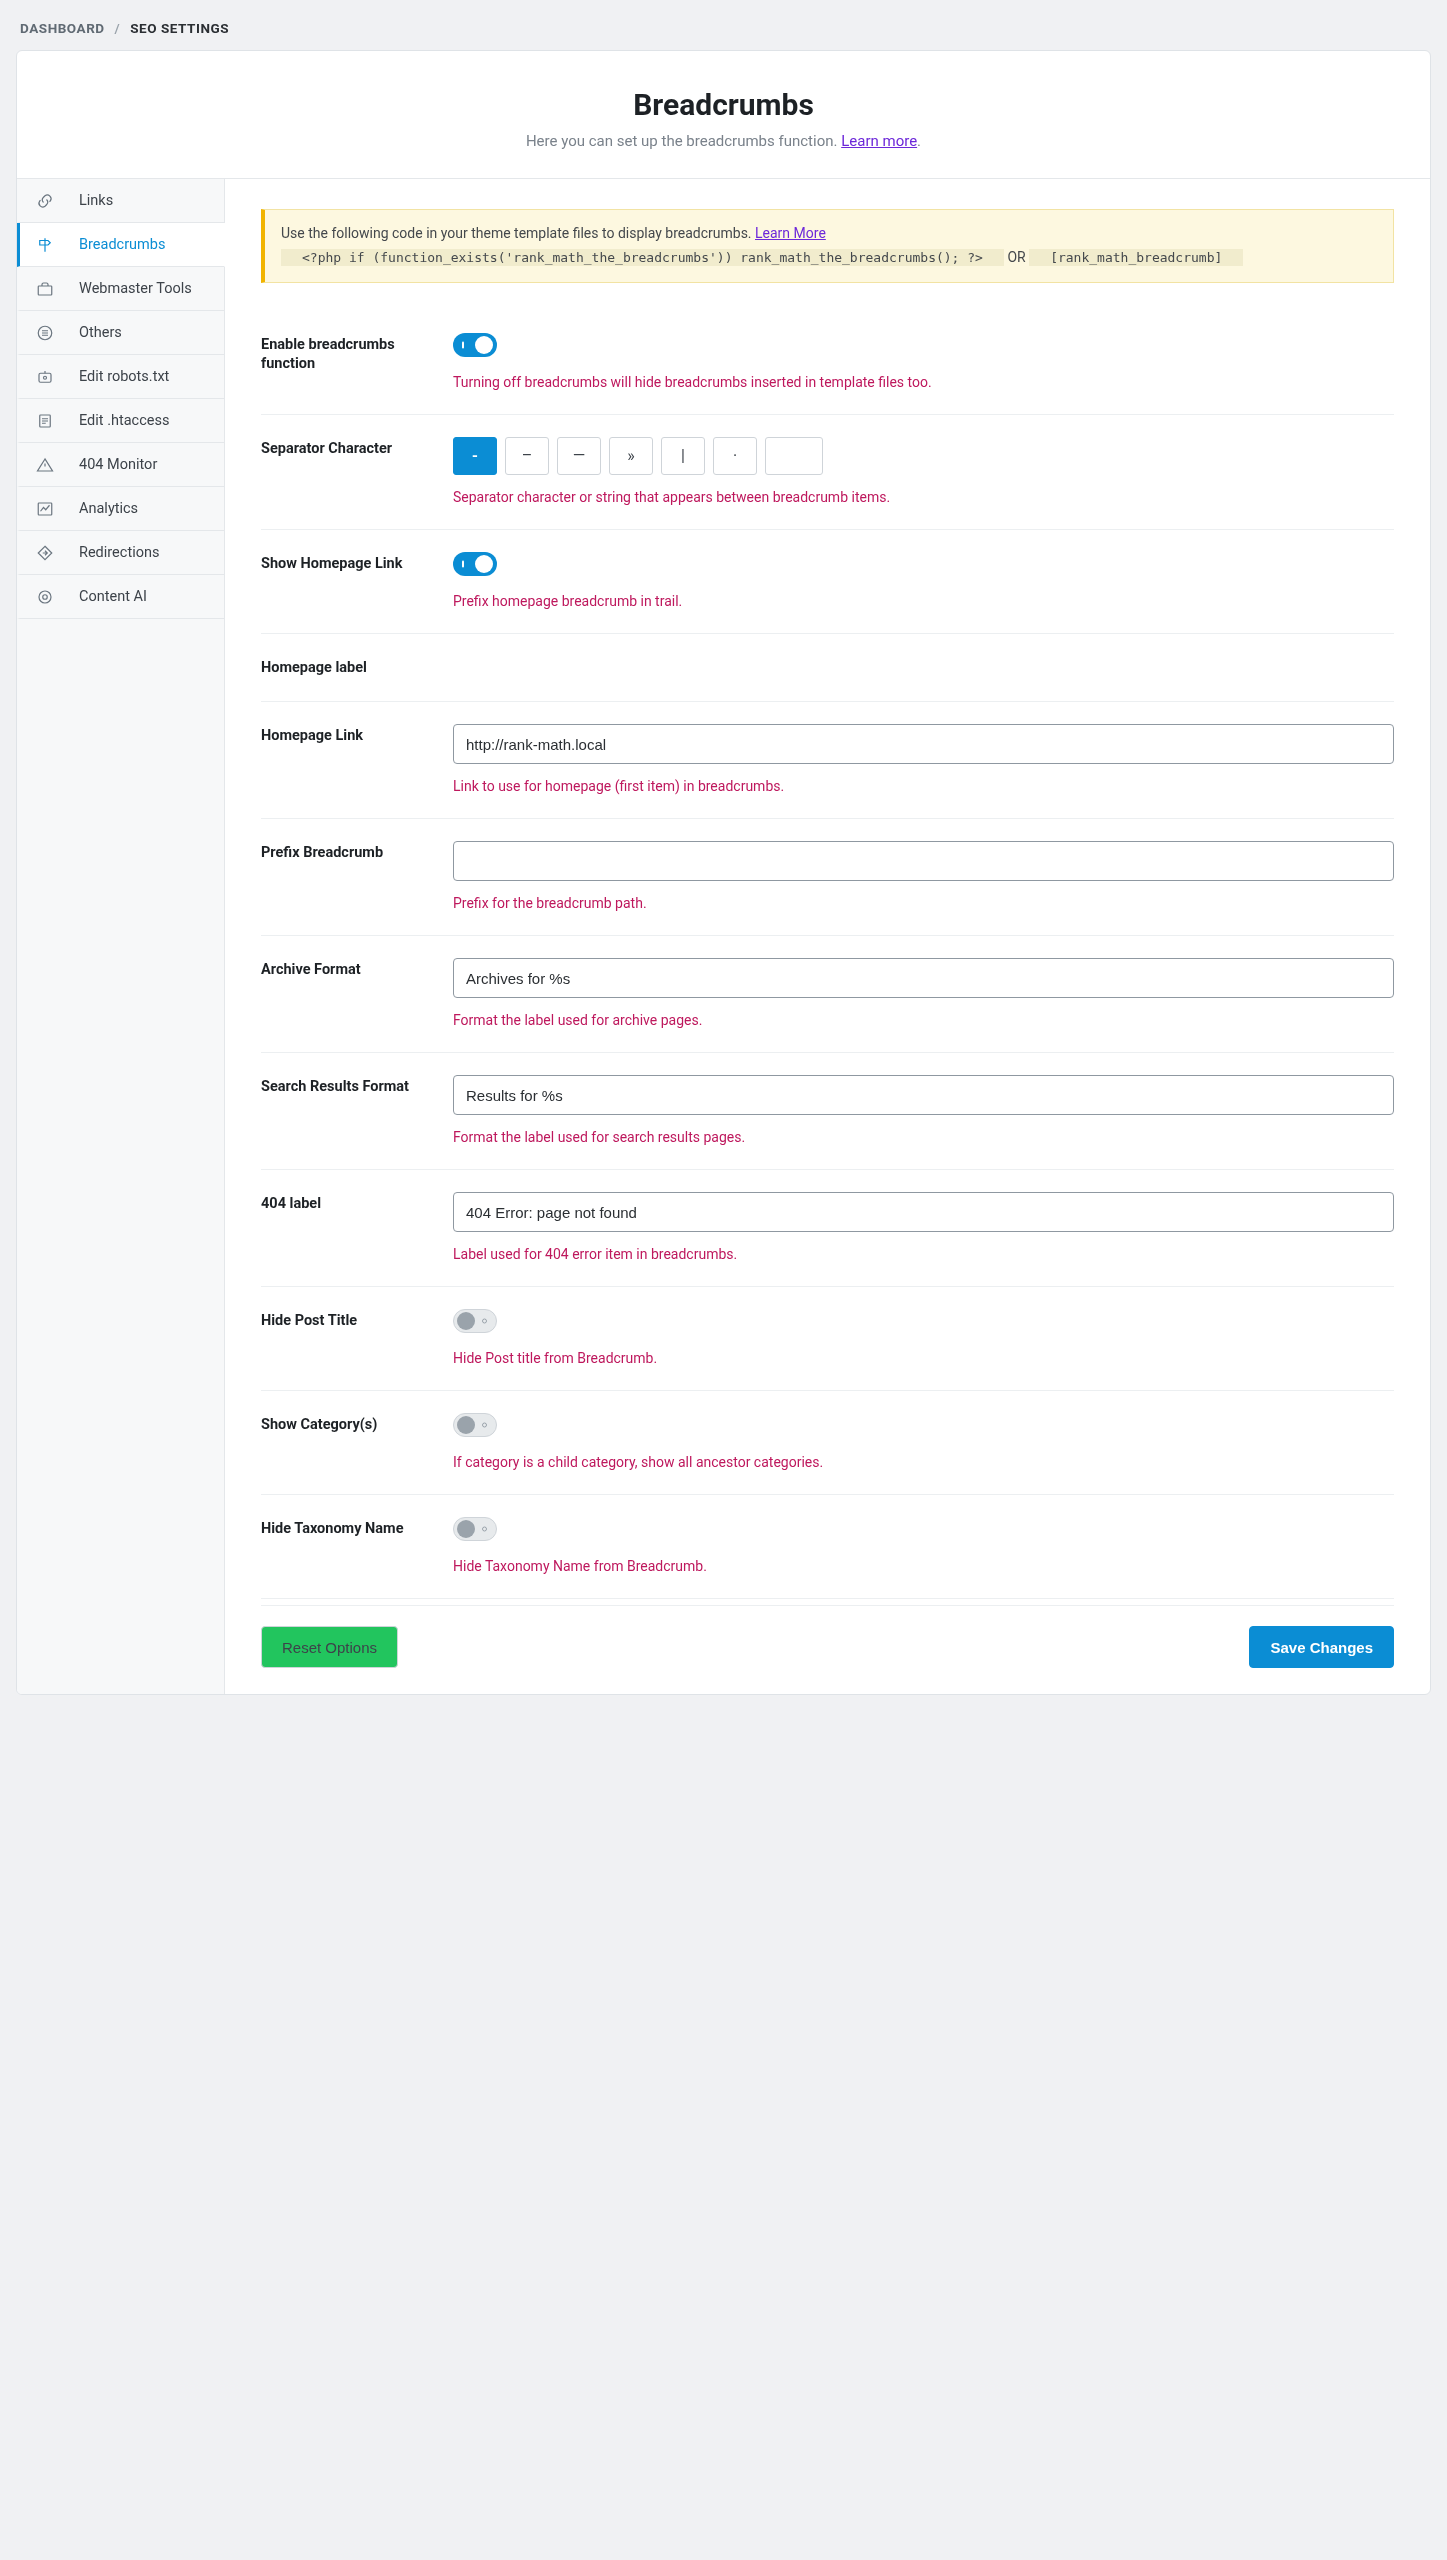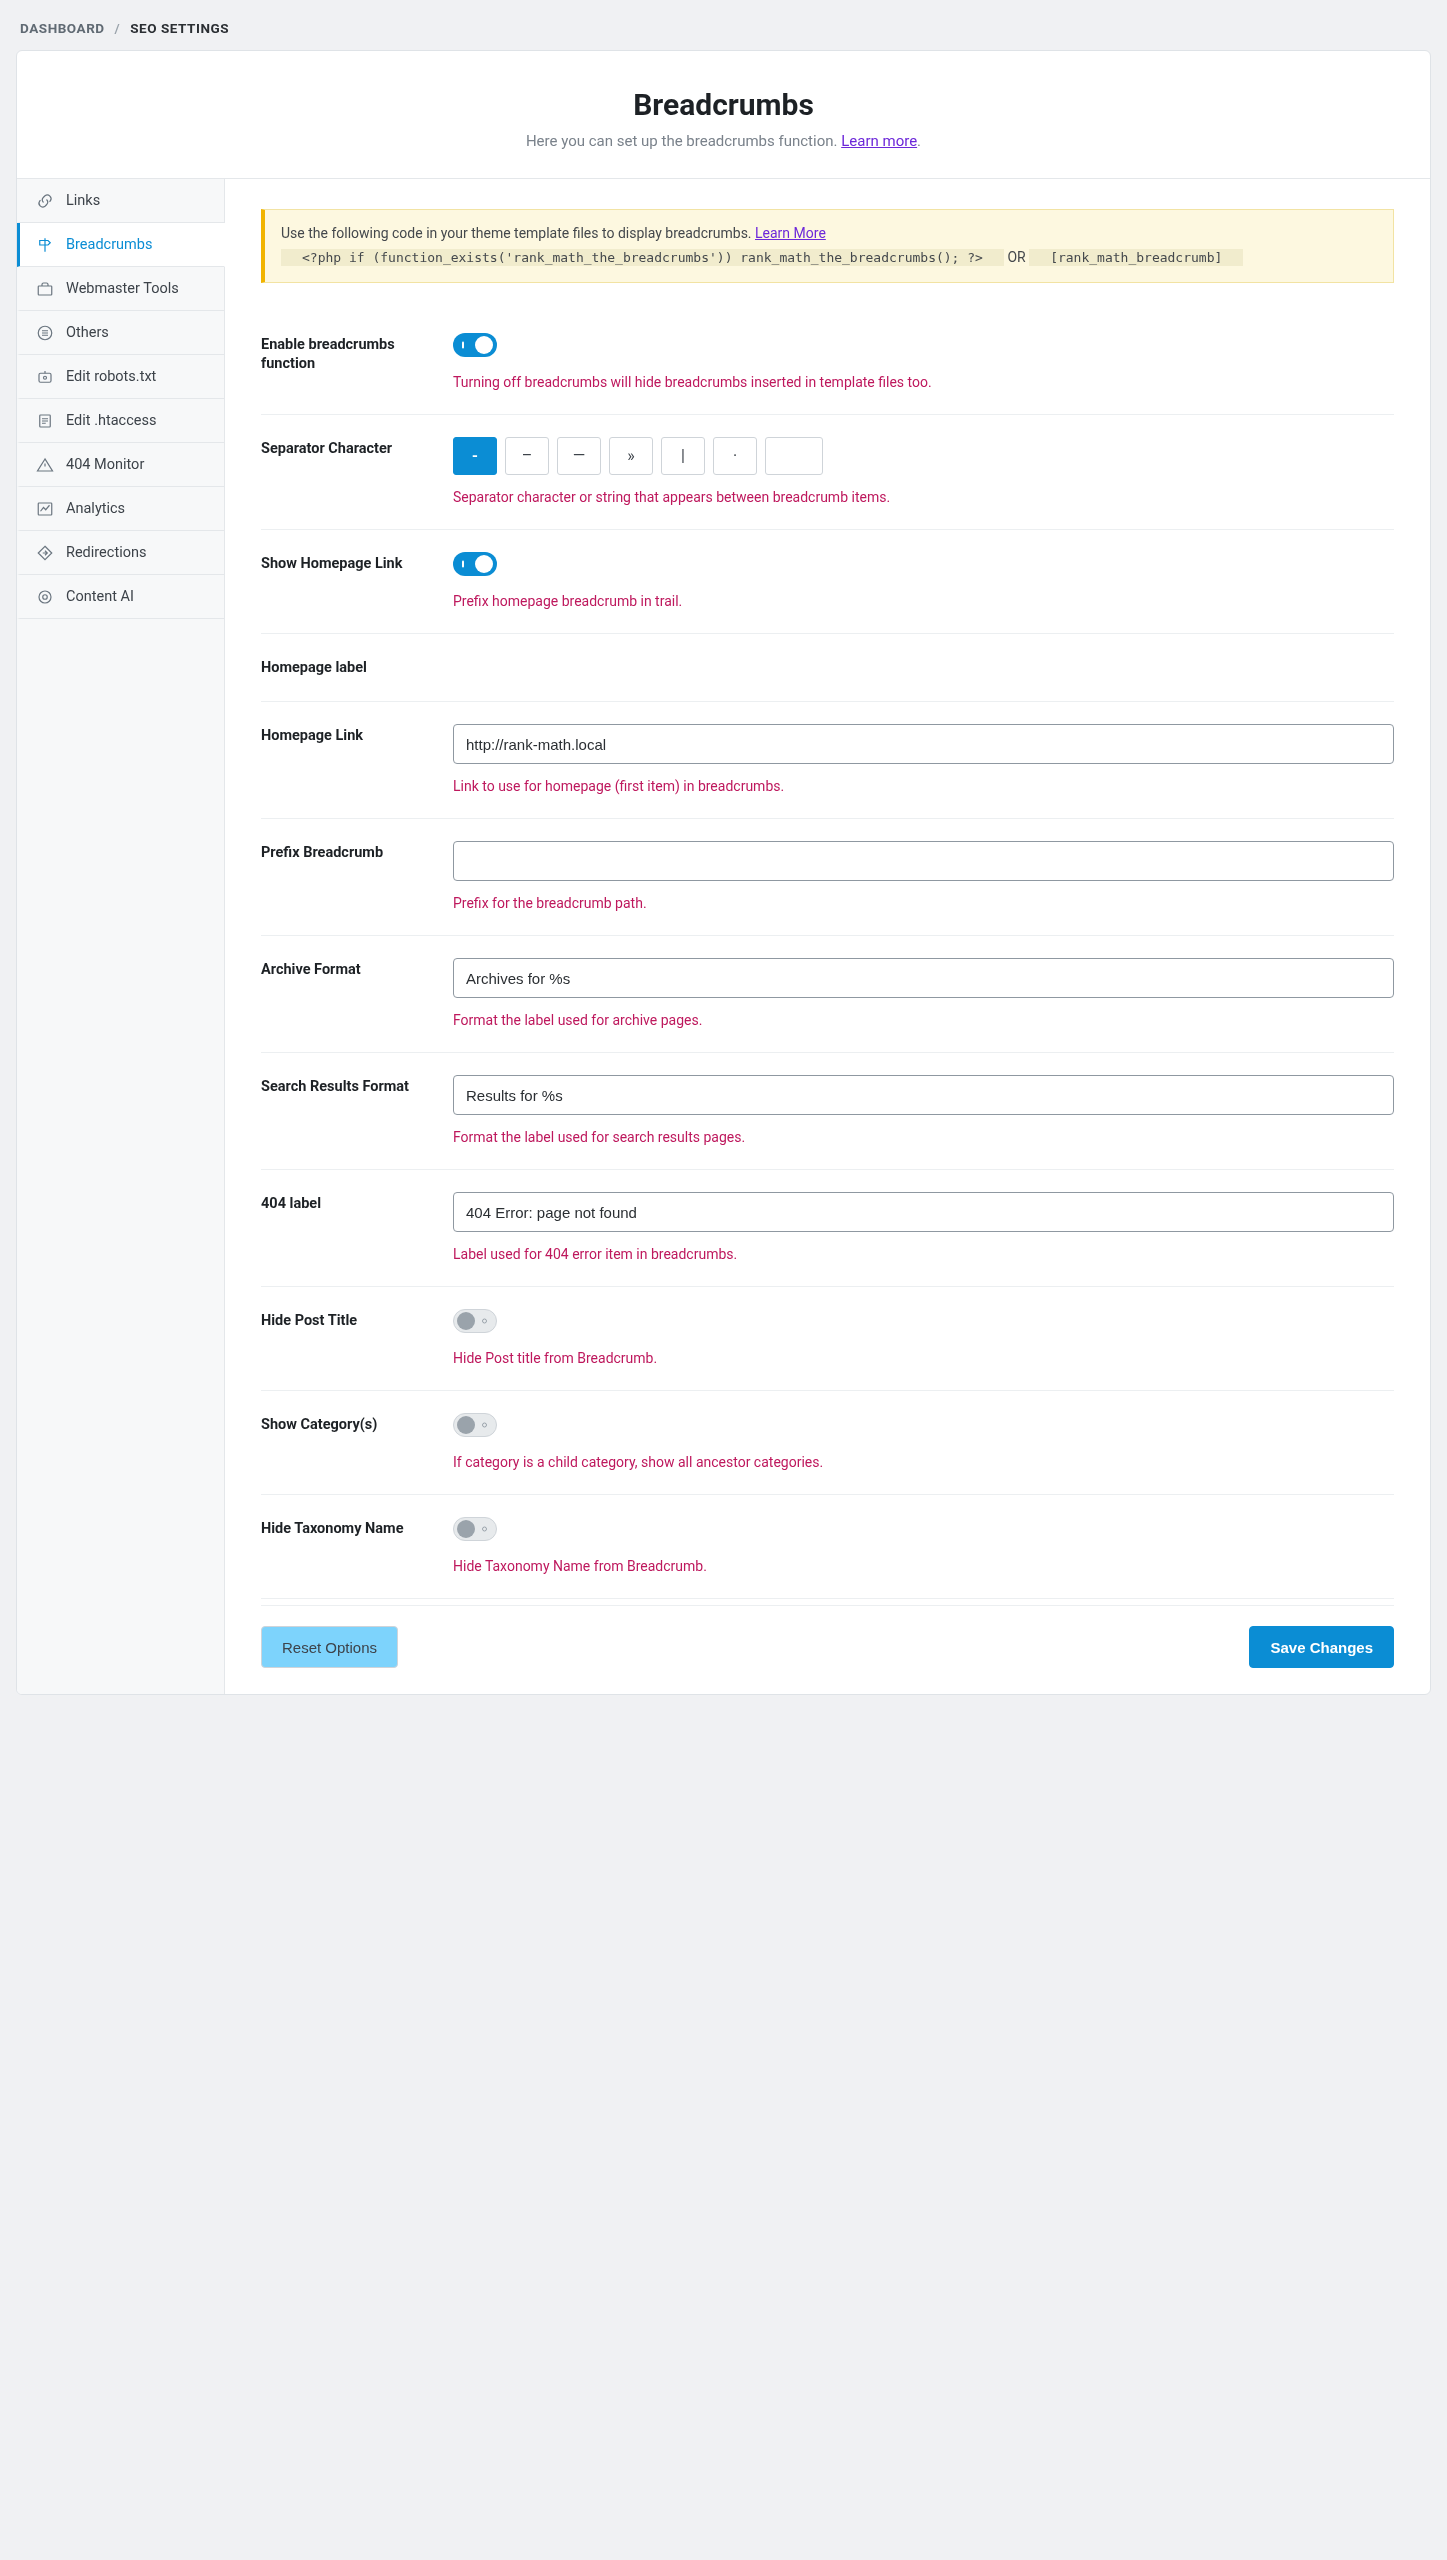--- a/index.html
+++ b/index.html
@@ -31,21 +31,21 @@
   .body-wrap { display: flex; align-items: stretch; }
   .sidebar {
     width: 208px;
     flex: 0 0 208px;
     background: #f7f8f9;
     border-right: 1px solid #e4e7ea;
   }
   .side-item {
     display: flex;
     align-items: center;
-    gap: 12px;
+    gap: 25px;
     height: 44px;
     padding: 0 16px;
     color: #3d434a;
     font-size: 14.5px;
     border-bottom: 1px solid #e4e7ea;
     border-left: 3px solid transparent;
     cursor: pointer;
   }
   .side-item:first-child { border-top: none; }
   .side-item.active {
@@ -144,21 +144,21 @@
   .sep-btn.active { background:#0b8dd4; border-color:#0b8dd4; color:#fff; font-weight:600; }
 
   .footer {
     border-top: 1px solid #eceff1;
     display:flex; justify-content:space-between; align-items:center;
     padding: 20px 0 0; margin-top: 6px;
   }
   .btn {
     height: 42px; padding: 0 20px; border-radius:4px; font-size:15px; font-weight:500; cursor:pointer;
   }
-  .btn-outline { background:#7dd3fc; border:1px solid #cfd4d9; color:#3d434a; }
+  .btn-outline { background:#22c55e; border:1px solid #cfd4d9; color:#3d434a; }
   .btn-primary { background:#0b8dd4; border:1px solid #0b8dd4; color:#fff; font-weight:600; }
 </style>
 </head>
 <body>
 
 <div class="page">
   <div class="crumbs">
     <span>DASHBOARD</span>
     <span class="sep">/</span>
     <span class="here">SEO SETTINGS</span>

